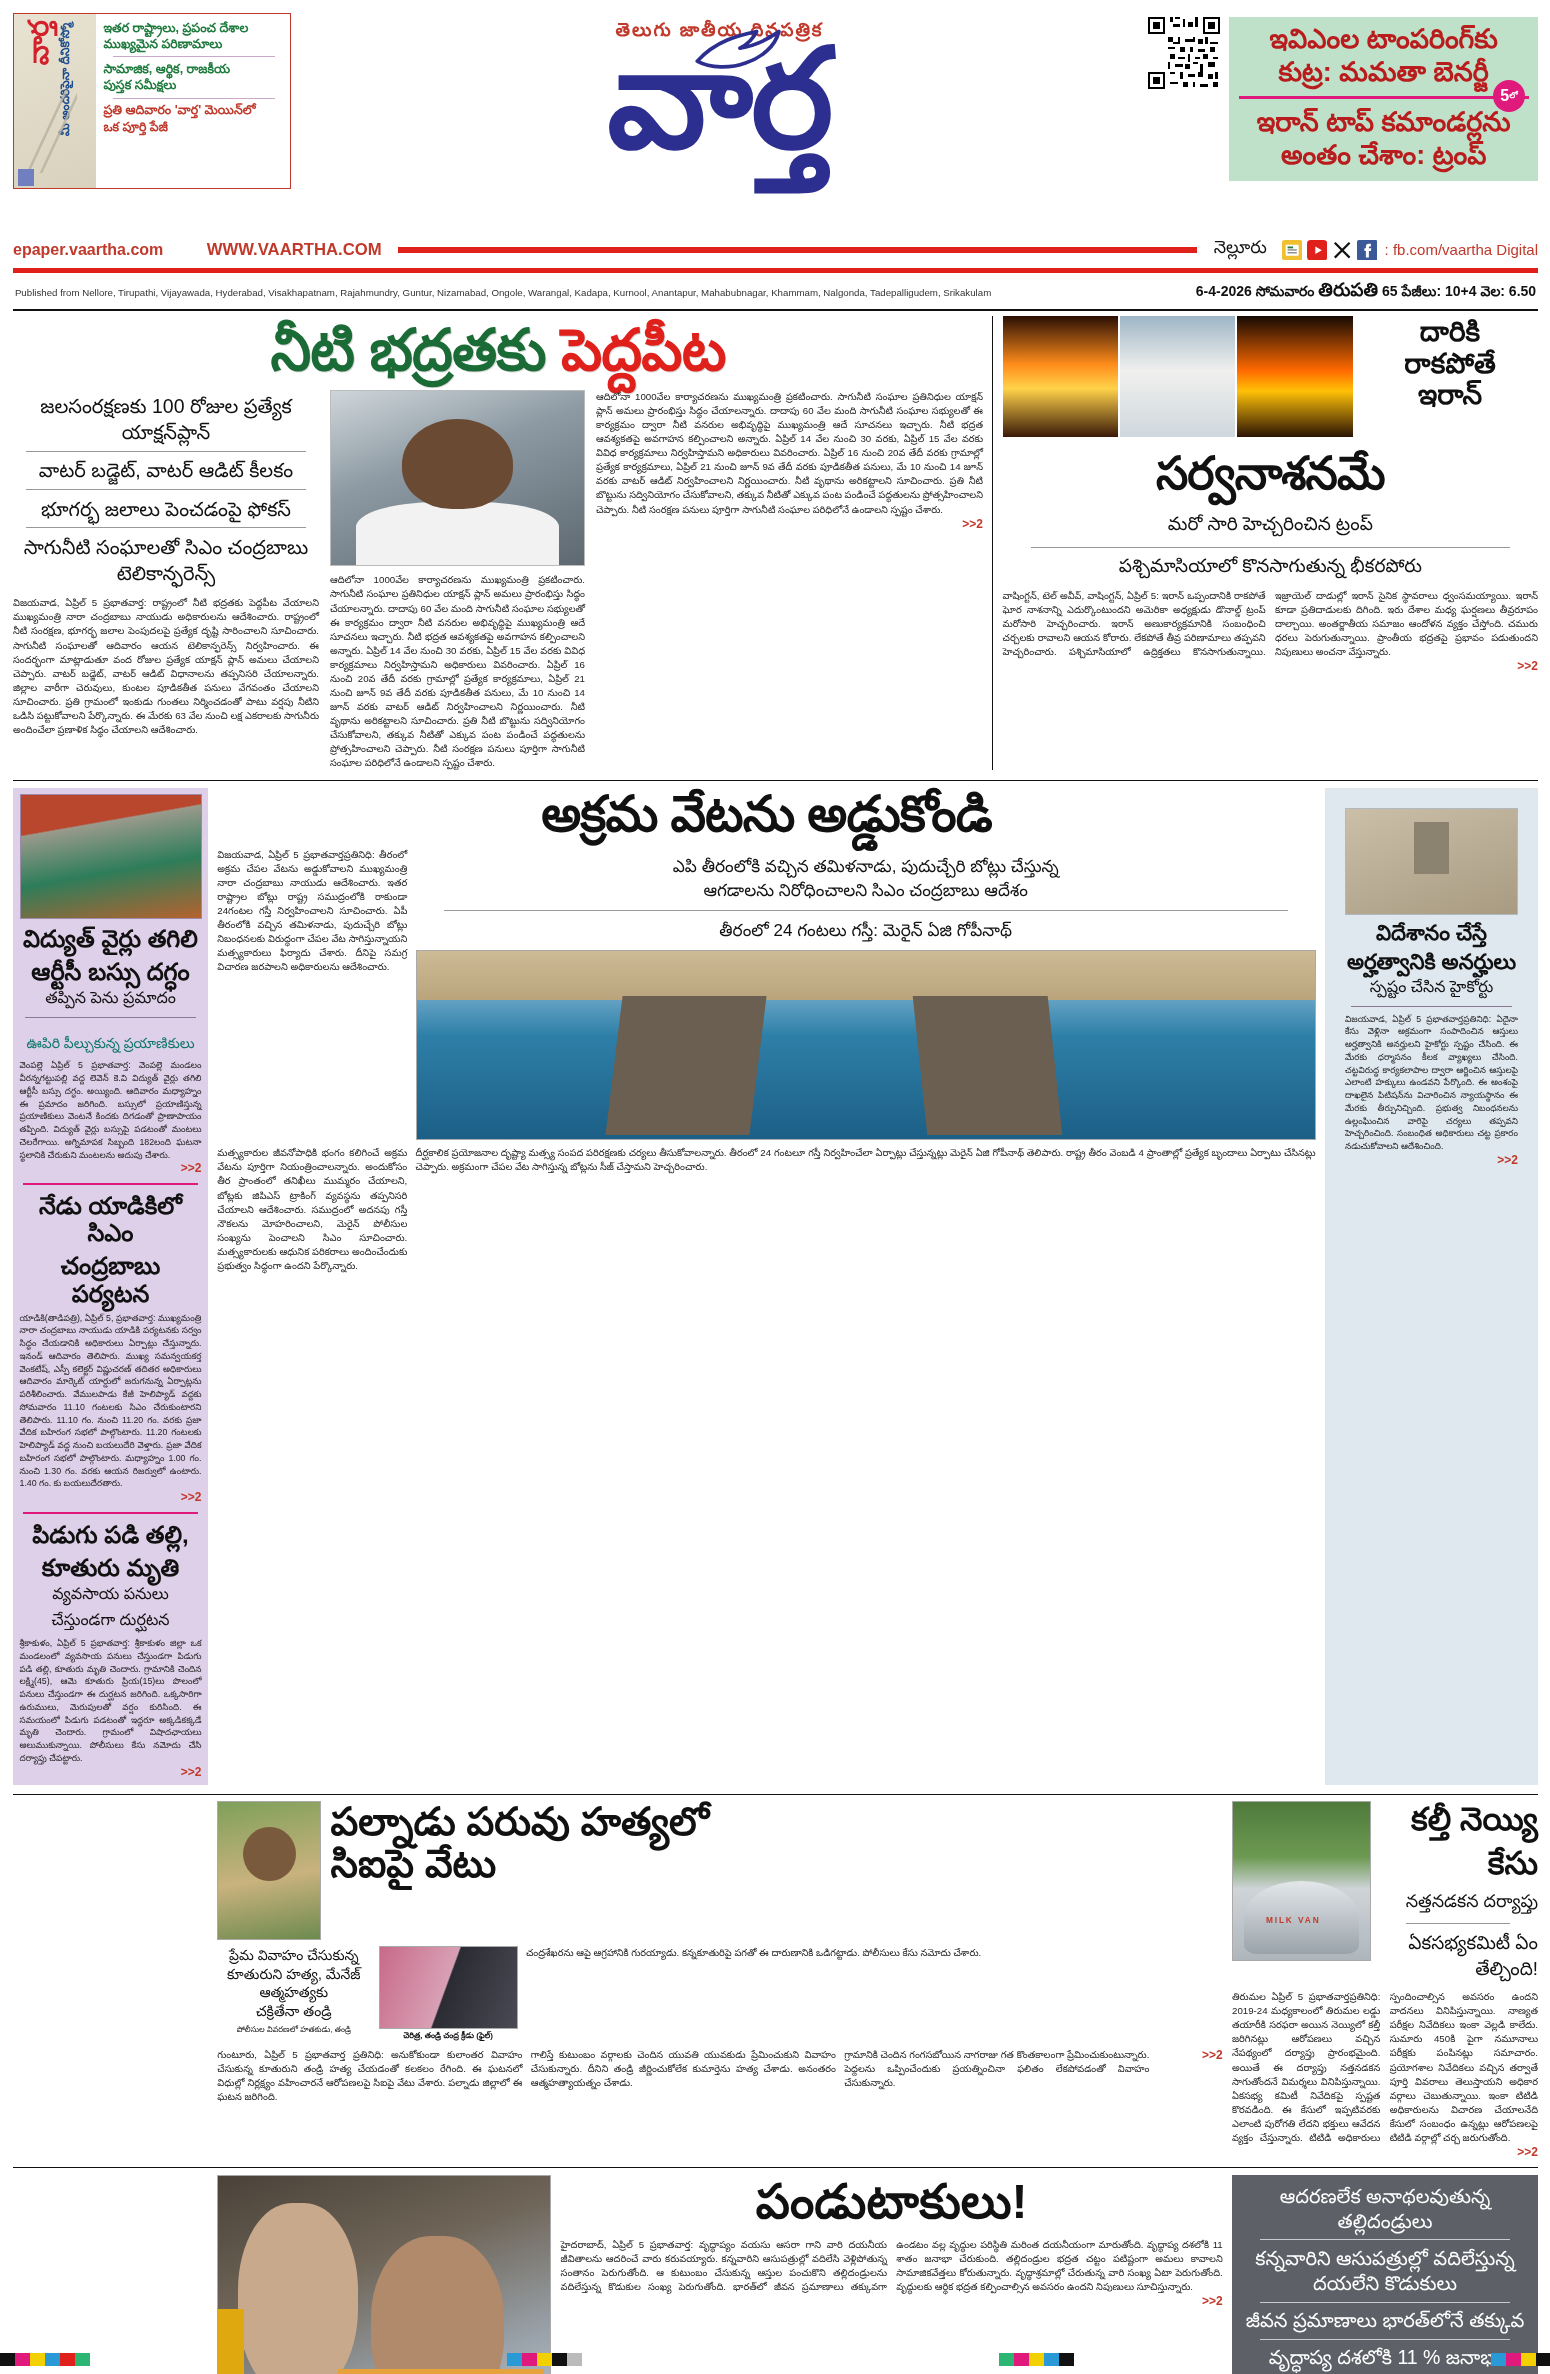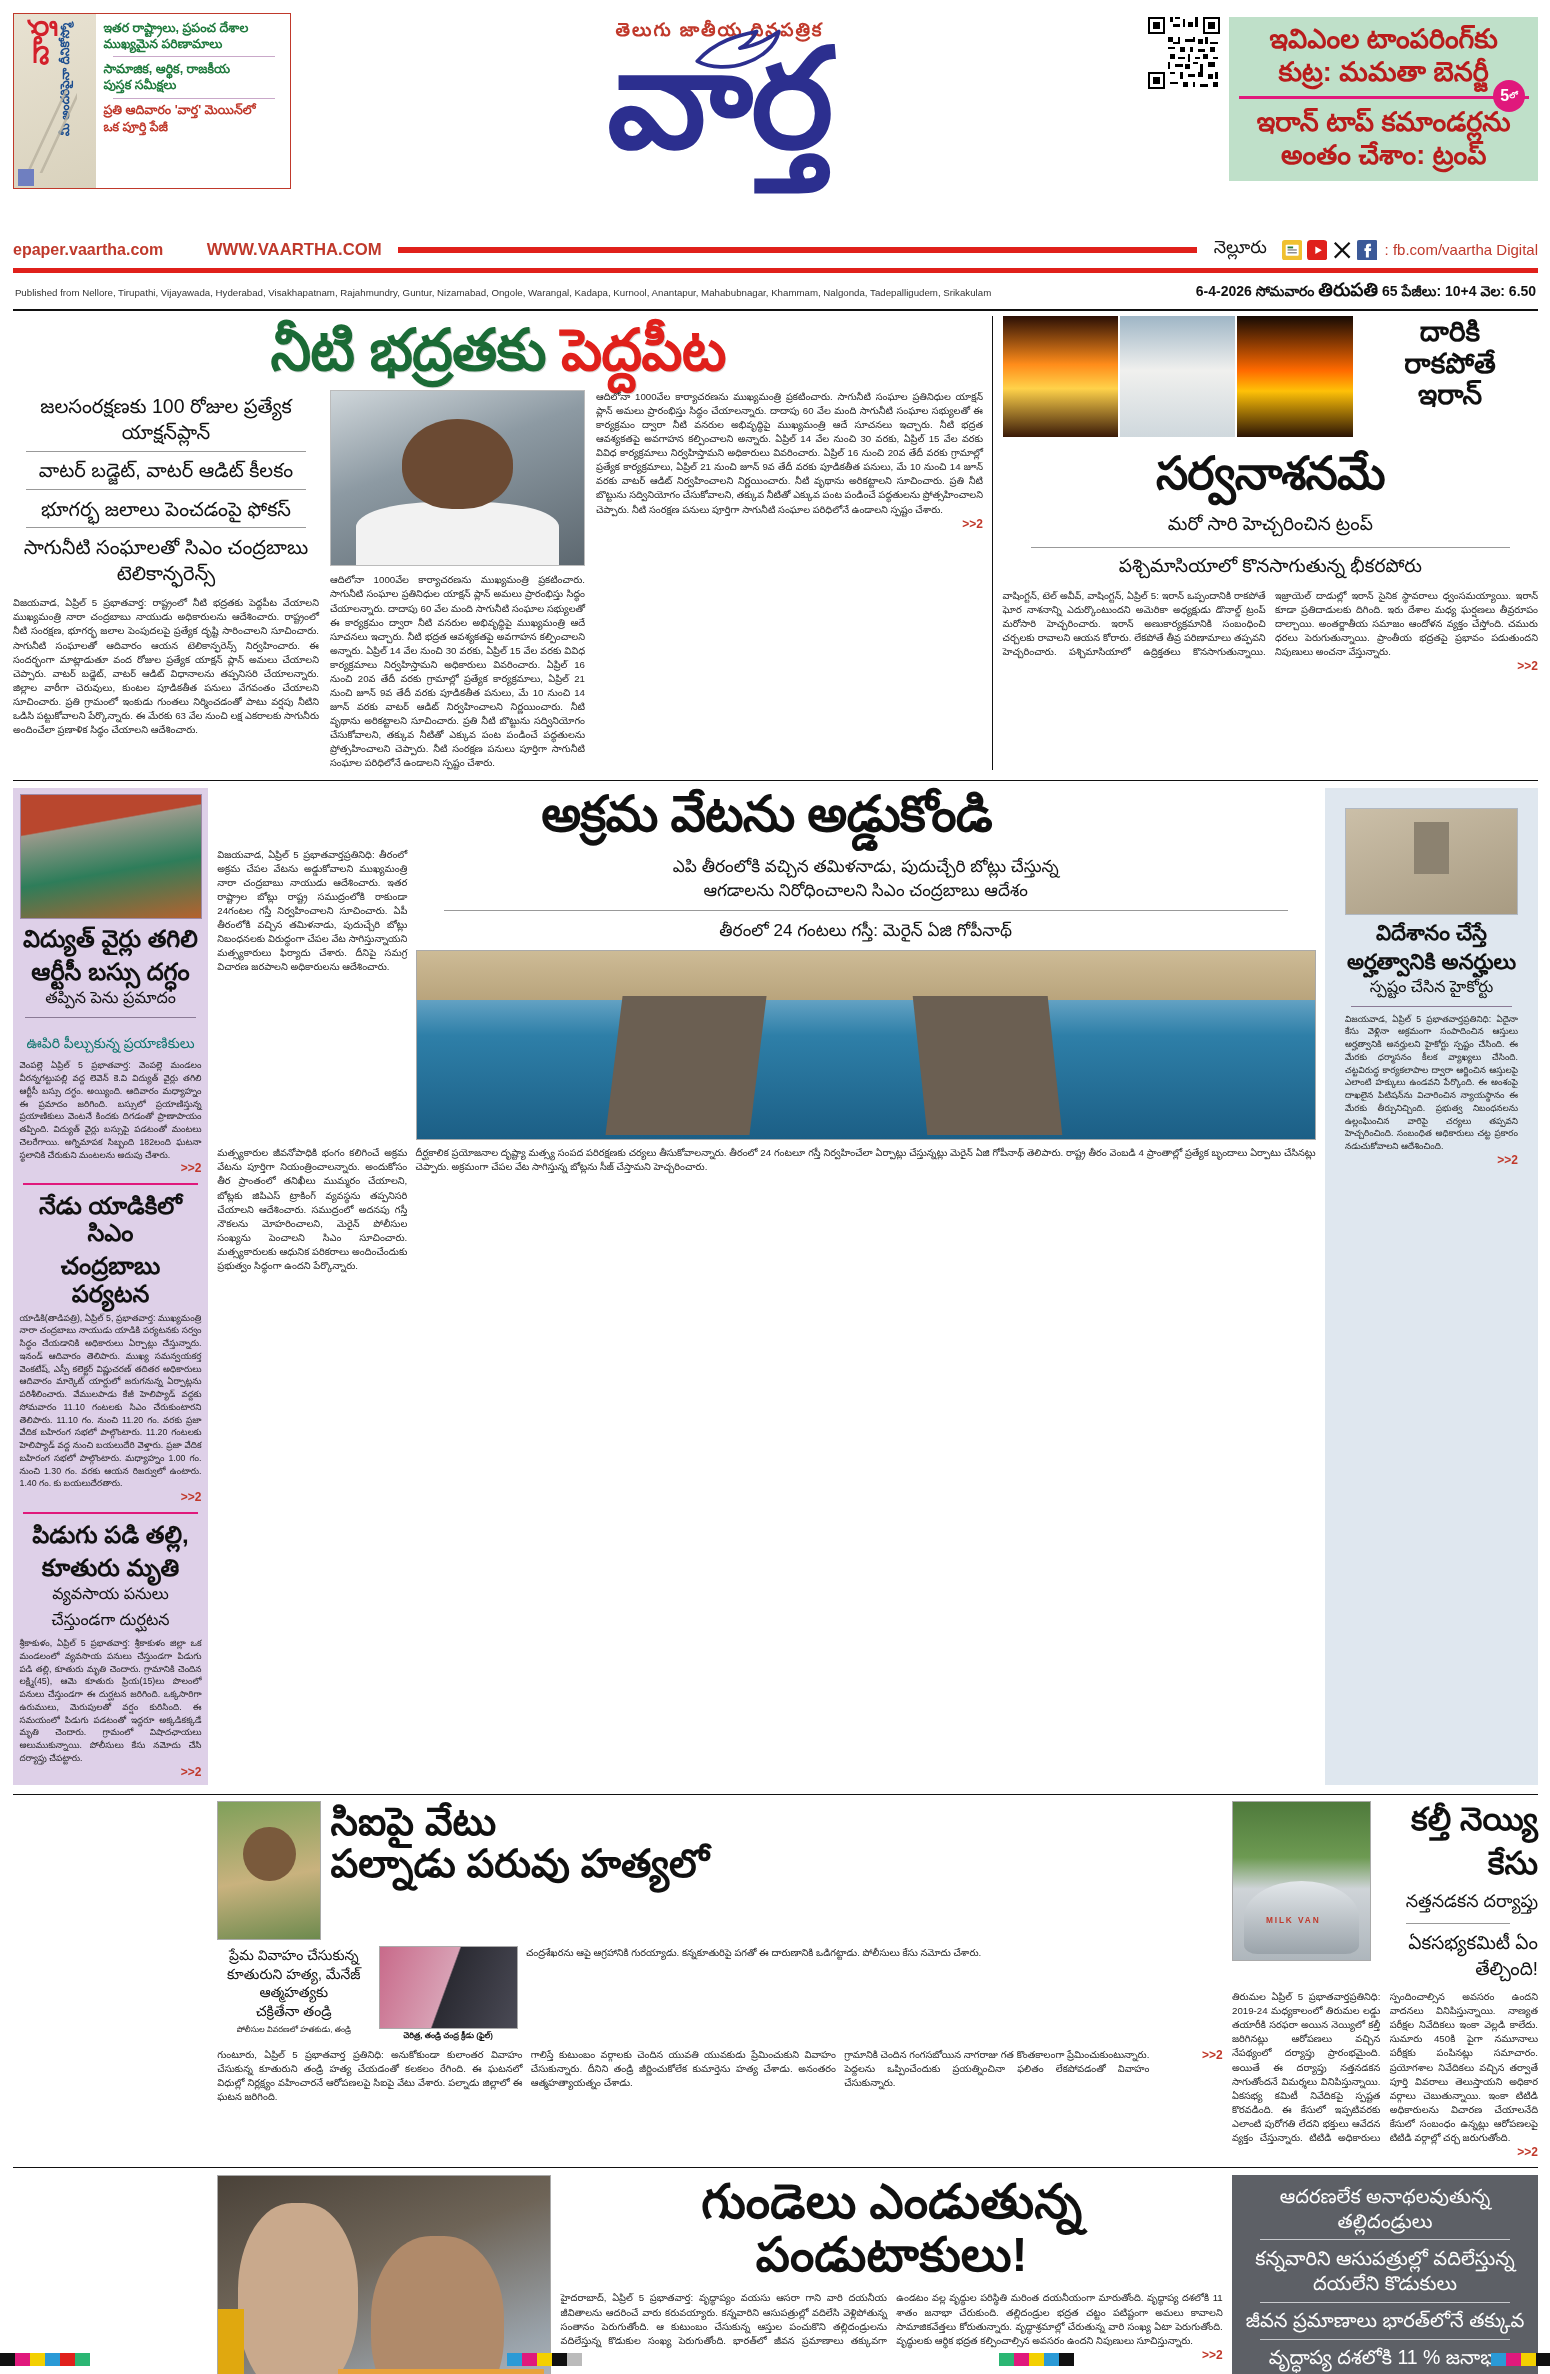--- a/index.html
+++ b/index.html
@@ -464,22 +464,22 @@
   </div>
 
   <div class="sec3">
     <div style="width:195px"></div>
 
     <div class="s3-mid">
       <div style="flex:1">
         <div style="display:flex;gap:9.3px">
           <div class="cop"></div>
           <div style="flex:1">
+            <div class="s3head">పల్నాడు పరువు హత్యలో</div>
             <div class="s3head l2">సిఐపై వేటు</div>
-            <div class="s3head">పల్నాడు పరువు హత్యలో</div>
           </div>
         </div>
         <div style="display:flex;gap:8.3px;margin-top:5.6px">
           <div style="width:153px">
             <div style="font-size:14px;text-align:center;line-height:1.35">ప్రేమ వివాహం చేసుకున్న</div>
             <div style="font-size:14px;text-align:center;line-height:1.35">కూతురుని హత్య, మేనేజ్ ఆత్మహత్యకు</div>
             <div style="font-size:14px;text-align:center;line-height:1.35">చక్రితేనా తండ్రి</div>
             <div style="font-size:8px;text-align:center;margin-top:3.7px">పోలీసుల వివరణలో హతకుడు, తండ్రి</div>
           </div>
           <div style="width:139px">
@@ -519,21 +519,20 @@
     <div style="width:195px"></div>
 
     <div style="flex:1;display:flex;gap:9.3px">
       <div class="s4-photo">
         <span class="f1"></span>
         <span class="f2"></span>
         <span class="sari"></span>
         <span class="s4-vtab"></span>
       </div>
       <div style="flex:1">
-        <div class="s4head">గుండెలు ఎండుతున్న</div>
         <div class="s4head">పండుటాకులు!</div>
         <div class="bodytext" style="margin-top:9.3px;column-count:2">హైదరాబాద్, ఏప్రిల్ 5 ప్రభాతవార్త: వృద్ధాప్యం వయసు ఆసరా గాని వారి దయనీయ జీవితాలను ఆదరించే వారు కరువయ్యారు. కన్నవారిని ఆసుపత్రుల్లో వదిలేసి వెళ్లిపోతున్న సంతానం పెరుగుతోంది. ఆ కుటుంబం చేసుకున్న ఆస్తుల పంచుకొని తల్లిదండ్రులను వదిలేస్తున్న కొడుకుల సంఖ్య పెరుగుతోంది. భారత్‌లో జీవన ప్రమాణాలు తక్కువగా ఉండటం వల్ల వృద్ధుల పరిస్థితి మరింత దయనీయంగా మారుతోంది. వృద్ధాప్య దశలోకి 11 శాతం జనాభా చేరుకుంది. తల్లిదండ్రుల భద్రత చట్టం పటిష్టంగా అమలు కావాలని సామాజికవేత్తలు కోరుతున్నారు. వృద్ధాశ్రమాల్లో చేరుతున్న వారి సంఖ్య ఏటా పెరుగుతోంది. వృద్ధులకు ఆర్థిక భద్రత కల్పించాల్సిన అవసరం ఉందని నిపుణులు సూచిస్తున్నారు.</div>
         <div class="contd">&gt;&gt;2</div>
       </div>
     </div>
 
     <div class="s4-right">
       <div class="s4r-line">ఆదరణలేక అనాథలవుతున్న తల్లిదండ్రులు</div>
       <hr>
       <div class="s4r-line">కన్నవారిని ఆసుపత్రుల్లో వదిలేస్తున్న దయలేని కొడుకులు</div>

